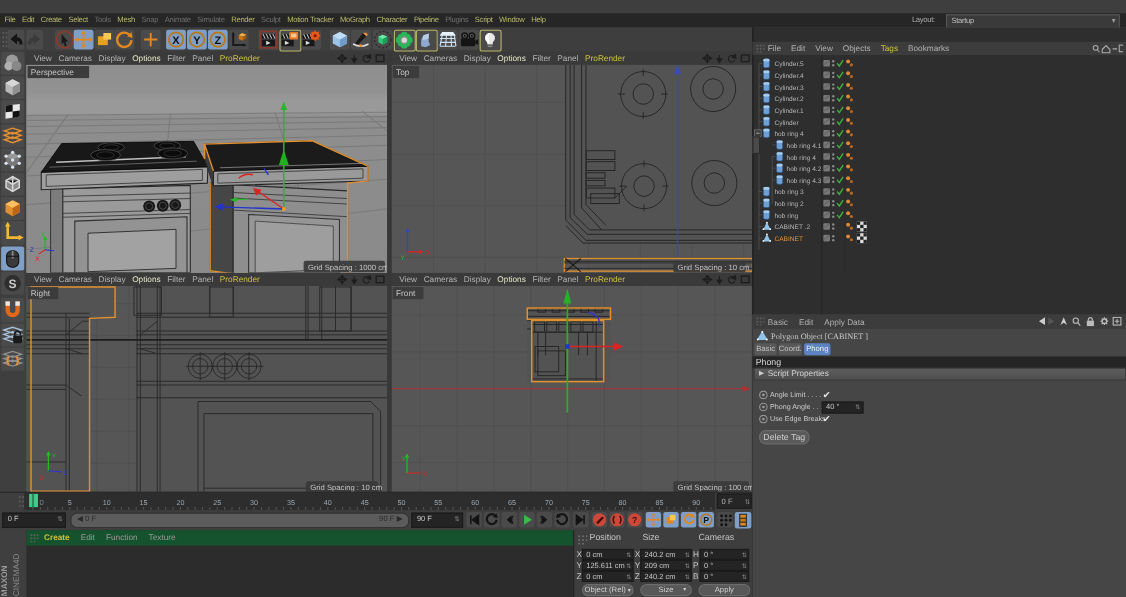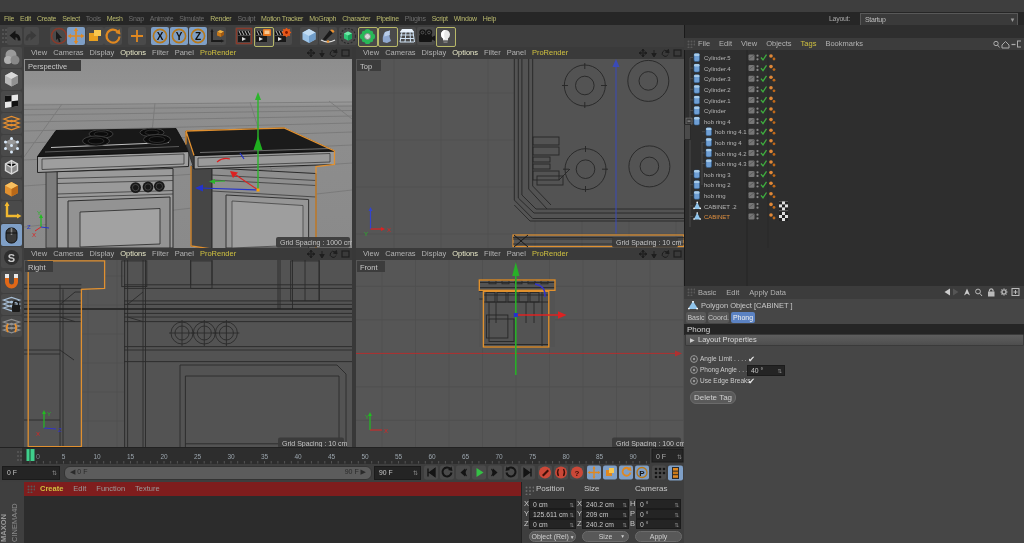--- a/index.html
+++ b/index.html
@@ -860,21 +860,21 @@
           <rect x="253" y="3" width="7" height="12" fill="#2a2a2a"></rect>
           <rect x="254" y="4" width="5" height="2.6" fill="#e08820"></rect>
           <rect x="254" y="7.6" width="5" height="2.6" fill="#c87818"></rect>
           <rect x="254" y="11.2" width="5" height="2.6" fill="#e08820"></rect>
       </g>
     </svg>
   </div>
 
   <div class="abs" style="left:0;top:482px;width:24px;height:61px;background:#3f3f3f;"></div>
   <div class="abs" id="matman" style="left:24px;top:482px;width:497px;height:61px;background:#2c2c2c;">
-    <div class="abs" style="left:0;top:0;width:497px;height:14px;background:#7f1d1d;font-size:7.5px;line-height:14px;color:#9a9a9a;">
+    <div class="abs" style="left:0;top:0;width:497px;height:14px;background:#14532d;font-size:7.5px;line-height:14px;color:#9a9a9a;">
       <svg style="position:absolute;left:3px;top:3px" width="8" height="8">
           <g fill="#5a5a5a">
             <circle cx="1.5" cy="1.5" r="1"></circle>
             <circle cx="4.5" cy="1.5" r="1"></circle>
             <circle cx="7.5" cy="1.5" r="1"></circle>
             <circle cx="1.5" cy="4.5" r="1"></circle>
             <circle cx="4.5" cy="4.5" r="1"></circle>
             <circle cx="7.5" cy="4.5" r="1"></circle>
             <circle cx="1.5" cy="7.5" r="1"></circle>
             <circle cx="4.5" cy="7.5" r="1"></circle>
@@ -1190,30 +1190,30 @@
         <rect x="68" y="0.5" width="7" height="7" fill="none" stroke="#bbb"></rect>
           <path d="M71.5 2 V6 M69.5 4 H73.5" stroke="#bbb"></path>
       </svg>
     </div>
     <svg style="position:absolute;left:4px;top:15px" width="10" height="9">
         <path d="M5 0 L10 8 H0Z" fill="#8fc3ea"></path>
         <circle cx="5" cy="0.8" r="0.9" fill="#fff"></circle>
         <circle cx="0.9" cy="7.6" r="0.9" fill="#fff"></circle>
         <circle cx="9.1" cy="7.6" r="0.9" fill="#fff"></circle>
       </svg>
-    <span class="abs" style="left:17px;top:15px;font-size:7.5px;color:#c8c8c8;">Polygon Object [CABINET ]</span>
+    <span class="abs" style="left:17px;top:15px;font-size:7.5px;color:#c8c8c8;font-family:Liberation Serif, serif;">Polygon Object [CABINET ]</span>
 
     <div class="abs" style="left:2px;top:26px;width:20px;height:11px;background:#585858;border-radius:2px;color:#c6c6c6;font-size:7px;text-align:center;line-height:11px;">Basic</div>
     <div class="abs" style="left:24px;top:26px;width:21px;height:11px;background:#585858;border-radius:2px;color:#c6c6c6;font-size:7px;text-align:center;line-height:11px;">Coord.</div>
     <div class="abs" style="left:47px;top:26px;width:24px;height:11px;background:#5b82c2;border-radius:2px;color:#f0f0f0;font-size:7px;text-align:center;line-height:11px;">Phong</div>
 
     <div class="abs" style="left:0;top:38px;width:340px;height:11px;background:#252525;color:#d8d8d8;font-size:8px;line-height:11px;"><span style="margin-left:3px;">Phong</span></div>
 
     <div class="abs" style="left:1px;top:48px;width:337px;height:10px;background:linear-gradient(#5e5e5e,#4e4e4e);border:1px solid #3a3a3a;border-radius:1px;color:#d6d6d6;font-size:7.5px;line-height:10px;">
-      <span style="margin-left:12px;">Layout Properties</span><span style="position:absolute;left:4px;top:0;font-size:6px;color:#ccc;">▶</span>
+      <span style="margin-left:12px;">Script Properties</span><span style="position:absolute;left:4px;top:0;font-size:6px;color:#ccc;">▶</span>
     </div>
 
     <div class="abs" style="left:0;top:68px;width:340px;height:10px;font-size:7.5px;color:#cccccc;line-height:10px;">
       <svg style="position:absolute;left:6px;top:1px" width="8" height="8">
           <circle cx="4" cy="4" r="3.4" fill="none" stroke="#999" stroke-width="1"></circle>
           <circle cx="4" cy="4" r="1.2" fill="#999"></circle>
         </svg>
       <span style="margin-left:16px;font-size:6.5px;">Angle Limit . . . . .</span>
       <span style="position:absolute;left:64px;top:0;color:#e8e8e8;font-size:8.5px;">✔</span>
     </div>

